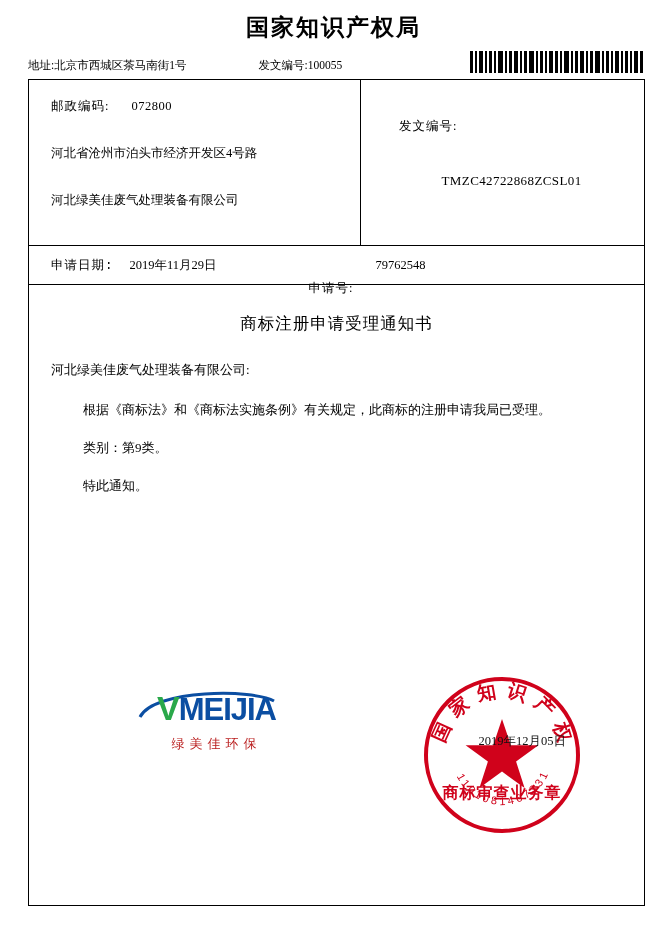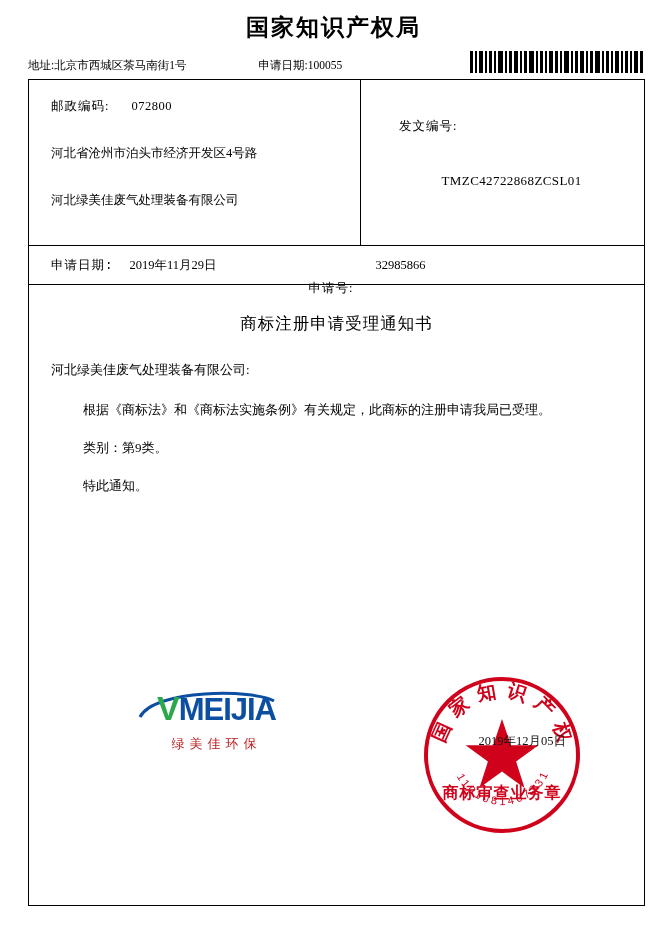--- a/index.html
+++ b/index.html
@@ -210,21 +210,21 @@
 </style>
 </head>
 <body>
 
 <div class="page">
 
   <div class="doc-title">国家知识产权局</div>
 
   <div class="header-row">
     <div class="addr">地址:北京市西城区茶马南街1号</div>
-    <div class="zip-head">申请日期:100055</div>
+    <div class="zip-head">发文编号:100055</div>
     <div class="barcode">
       <svg width="175" height="22" viewBox="0 0 175 22">
         <g fill="#000">
           <rect x="0" y="0" width="3" height="22"></rect>
             <rect x="5" y="0" width="2" height="22"></rect>
           <rect x="9" y="0" width="4" height="22"></rect>
             <rect x="15" y="0" width="2" height="22"></rect>
           <rect x="19" y="0" width="3" height="22"></rect>
             <rect x="24" y="0" width="2" height="22"></rect>
           <rect x="28" y="0" width="5" height="22"></rect>
@@ -274,21 +274,21 @@
       <div class="cell-right">
         <div class="send-label">发文编号:</div>
         <div class="send-no">TMZC42722868ZCSL01</div>
       </div>
     </div>
 
     <div class="row-mid">
       <span class="appdate-label">申请日期:</span>
       <span class="appdate-val">2019年11月29日</span>
       <span class="appno-label">申请号:</span>
-      <span class="appno-val">32985866</span>
+      <span class="appno-val">79762548</span>
     </div>
 
     <div class="row-body">
       <div class="body-title">商标注册申请受理通知书</div>
       <div class="body-sal">河北绿美佳废气处理装备有限公司:</div>
       <div class="body-p">根据《商标法》和《商标法实施条例》有关规定，此商标的注册申请我局已受理。</div>
       <div class="body-p">类别：第9类。</div>
       <div class="body-p">特此通知。</div>
 
       <div class="logo-wrap">

